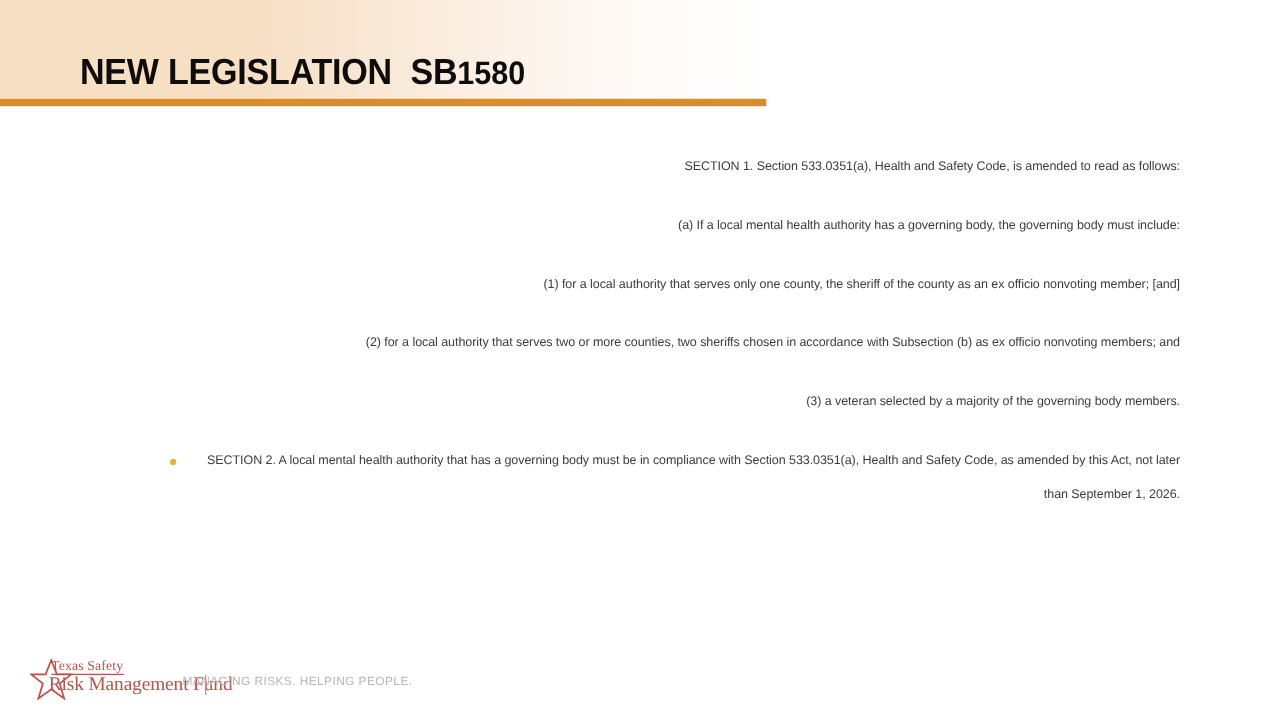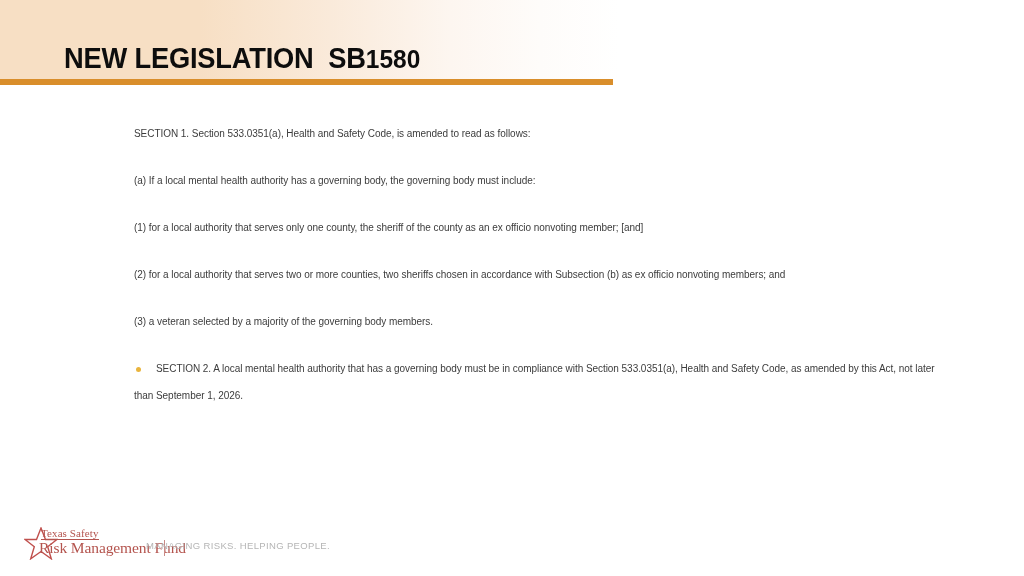--- a/index.html
+++ b/index.html
@@ -16,20 +16,21 @@
     -webkit-font-smoothing: antialiased;
   }
 
   
   #slide {
     position: absolute;
     left: 0; top: 0;
     width: 907px;
     height: 576px;
     background: #ffffff;
+    text-align: right;
   }
 
   
   .header-band {
     position: absolute;
     left: 0;
     top: 0;
     width: 1024px;
     height: 79px;
     background: linear-gradient(to right,

